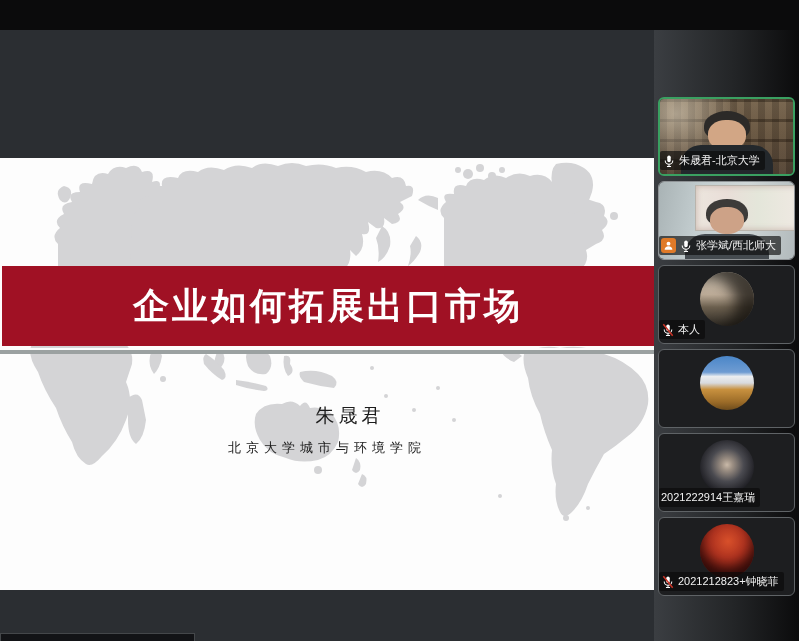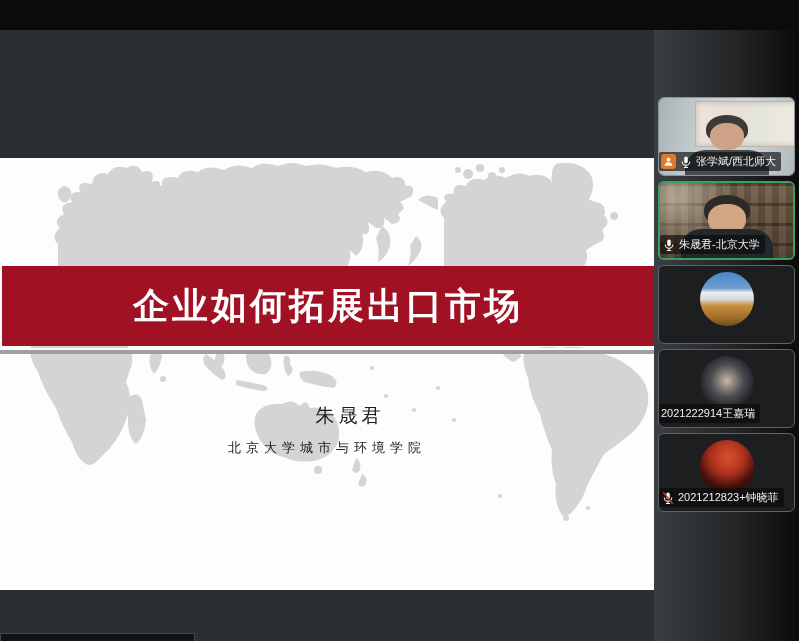--- a/index.html
+++ b/index.html
@@ -152,20 +152,39 @@
       </div>
       <div class="divider"></div>
       <div class="presenter">朱晟君</div>
       <div class="affiliation">北京大学城市与环境学院</div>
     </div>
     <div class="bottom-strip"></div>
   </div>
 
   <div class="sidebar">
 
+    <div class="tile speaking">
+      <div class="cam cam2">
+        <div class="fig-hair"></div>
+        <div class="fig-face"></div>
+        <div class="fig-body"></div>
+      </div>
+      <div class="label">
+        <span class="mic">
+          <svg viewBox="0 0 24 24">
+              <rect x="9" y="2.5" width="6" height="11.5" rx="3" fill="#fff"></rect>
+              <path d="M5.5 11a6.5 6.5 0 0 0 13 0" fill="none" stroke="#fff" stroke-width="1.8"></path>
+              <line x1="12" y1="17.5" x2="12" y2="21" stroke="#fff" stroke-width="1.8"></line>
+              <line x1="8.5" y1="21.5" x2="15.5" y2="21.5" stroke="#fff" stroke-width="1.8"></line>
+            </svg>
+        </span>
+        <span class="pname">朱晟君-北京大学</span>
+      </div>
+    </div>
+
     <div class="tile first">
       <div class="cam cam1">
         <div class="wall-map"></div>
         <div class="fig-hair"></div>
         <div class="fig-face"></div>
         <div class="fig-body"></div>
       </div>
       <div class="label">
         <span class="badge orange">
           <svg viewBox="0 0 24 24">
@@ -178,39 +197,35 @@
               <rect x="9" y="2.5" width="6" height="11.5" rx="3" fill="#fff"></rect>
               <path d="M5.5 11a6.5 6.5 0 0 0 13 0" fill="none" stroke="#fff" stroke-width="1.8"></path>
               <line x1="12" y1="17.5" x2="12" y2="21" stroke="#fff" stroke-width="1.8"></line>
               <line x1="8.5" y1="21.5" x2="15.5" y2="21.5" stroke="#fff" stroke-width="1.8"></line>
             </svg>
         </span>
         <span class="pname">张学斌/西北师大</span>
       </div>
     </div>
 
-    <div class="tile speaking">
-      <div class="cam cam2">
-        <div class="fig-hair"></div>
-        <div class="fig-face"></div>
-        <div class="fig-body"></div>
-      </div>
-      <div class="label">
-        <span class="mic">
-          <svg viewBox="0 0 24 24">
-              <rect x="9" y="2.5" width="6" height="11.5" rx="3" fill="#fff"></rect>
-              <path d="M5.5 11a6.5 6.5 0 0 0 13 0" fill="none" stroke="#fff" stroke-width="1.8"></path>
-              <line x1="12" y1="17.5" x2="12" y2="21" stroke="#fff" stroke-width="1.8"></line>
-              <line x1="8.5" y1="21.5" x2="15.5" y2="21.5" stroke="#fff" stroke-width="1.8"></line>
-            </svg>
-        </span>
-        <span class="pname">朱晟君-北京大学</span>
-      </div>
-    </div>
-
+    <div class="tile">
+      <div class="avatar av3"></div>
+      <div class="label">
+        <span class="mic">
+          <svg viewBox="0 0 24 24">
+              <rect x="9" y="2.5" width="6" height="11.5" rx="3" fill="#fff"></rect>
+              <path d="M5.5 11a6.5 6.5 0 0 0 13 0" fill="none" stroke="#fff" stroke-width="1.8"></path>
+              <line x1="12" y1="17.5" x2="12" y2="21" stroke="#fff" stroke-width="1.8"></line>
+              <line x1="8.5" y1="21.5" x2="15.5" y2="21.5" stroke="#fff" stroke-width="1.8"></line>
+              <line x1="4" y1="2" x2="20" y2="22" stroke="#cc3326" stroke-width="2.6"></line>
+            </svg>
+        </span>
+        <span class="pname">本人</span>
+      </div>
+    </div>
 
     <div class="tile">
       <div class="avatar av4"></div>
     </div>
 
     <div class="tile">
       <div class="avatar av5"></div>
       <div class="label">
         <span class="pname">2021222914王嘉瑞</span>
       </div>

